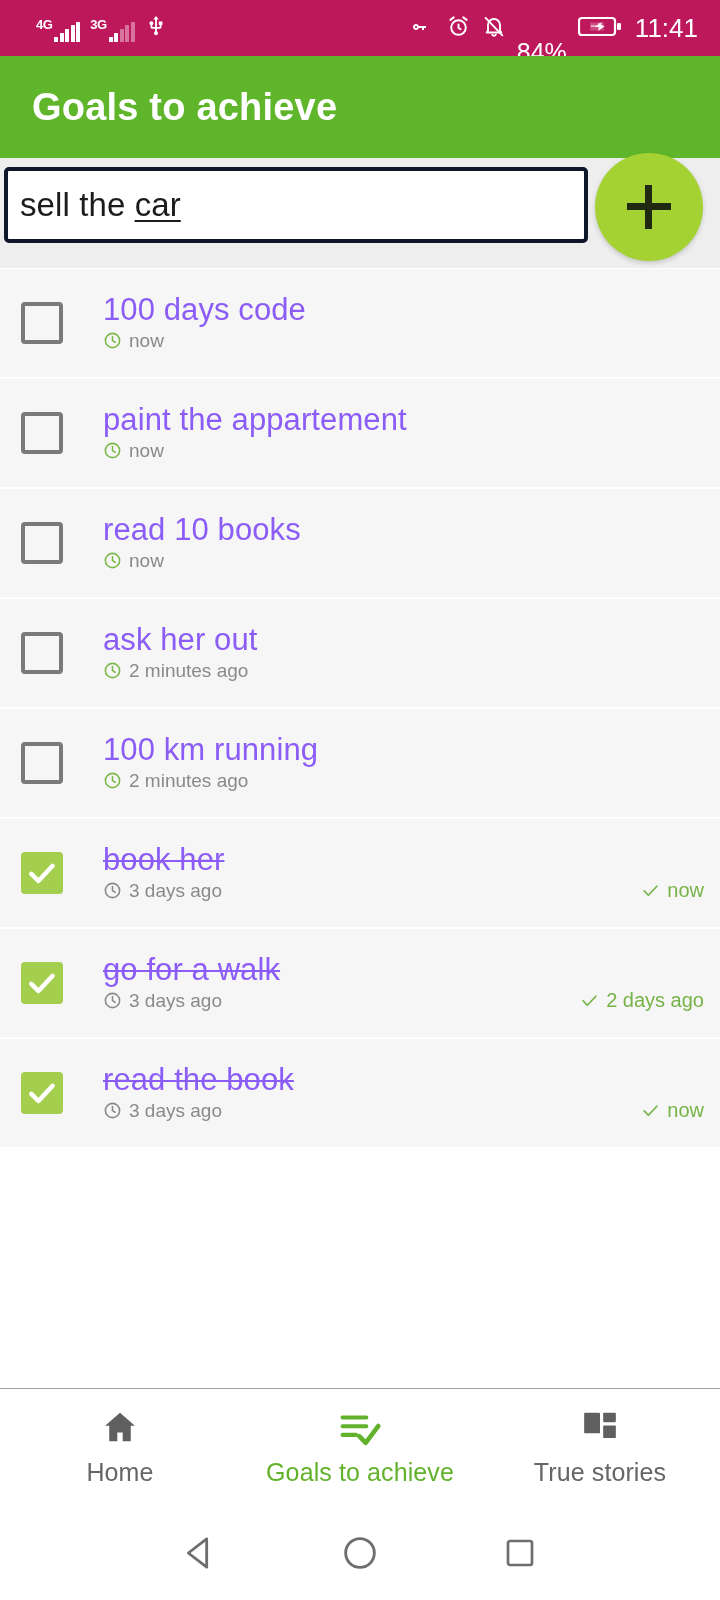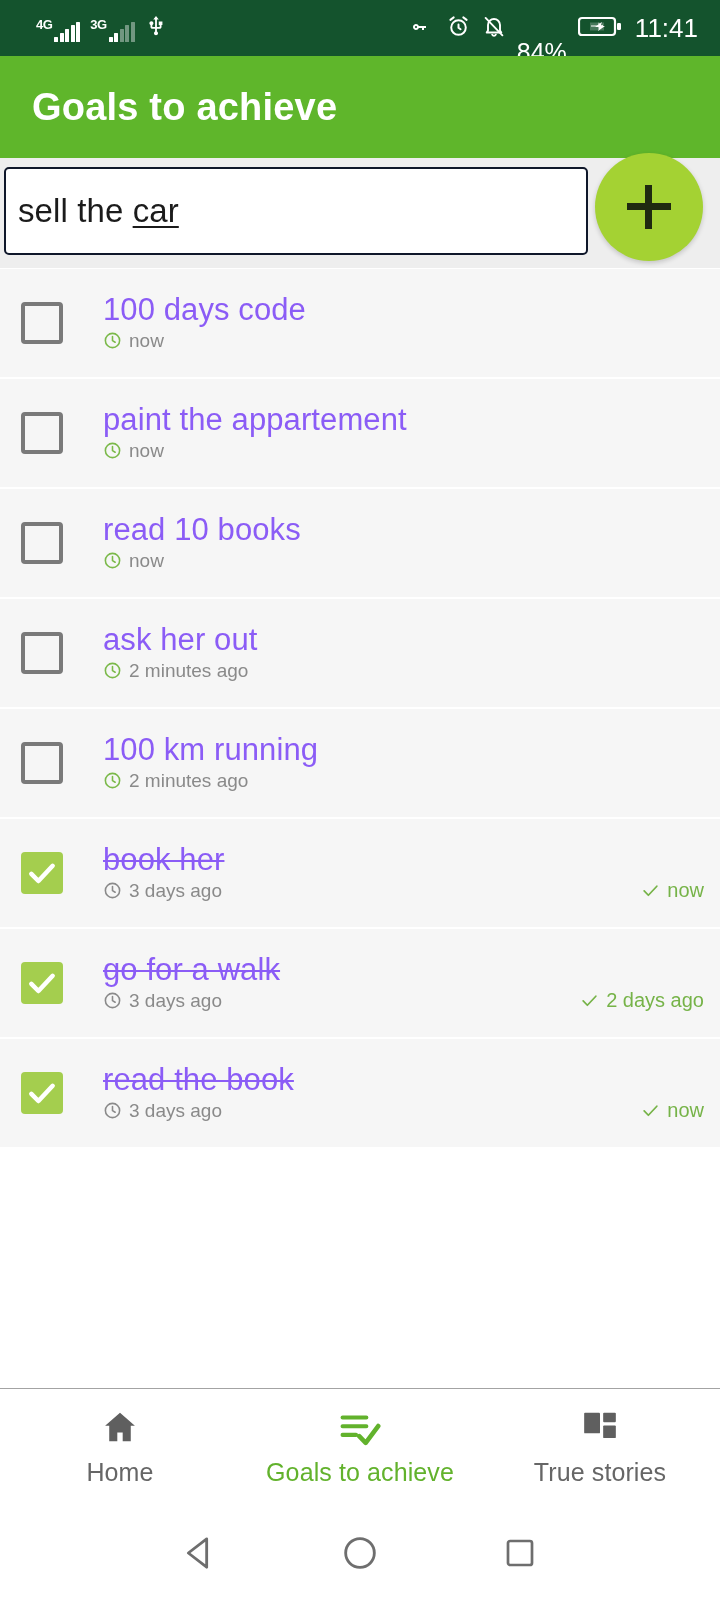--- a/index.html
+++ b/index.html
@@ -12,21 +12,21 @@
   .phone {
     position: relative;
     width: 720px; height: 1600px;
     display: flex; flex-direction: column;
     background: #ffffff;
   }
 
   
   .statusbar {
     height: 56px;
-    background: #14532d;
+    background: #be185d;
     display: flex; align-items: center;
     padding: 0 22px 0 36px;
     color: #ffffff;
     flex: 0 0 auto;
   }
   .sb-left { display: flex; align-items: flex-end; gap: 10px; }
   .sb-right { margin-left: auto; display: flex; align-items: center; gap: 11px; }
   .sb-net { display: flex; align-items: flex-end; gap: 2px; position: relative; }
   .sb-net .gen {
     font-size: 13px; font-weight: bold; line-height: 1;
@@ -61,23 +61,23 @@
   
   .inputzone {
     position: relative;
     background: #EEEEEE;
     height: 110px;
     flex: 0 0 auto;
   }
   .newgoal-field {
     position: absolute;
     left: 4px; top: 9px;
-    width: 584px; height: 88px;
-    background: #ffffff;
-    border: 2px solid #0f172a;
+    width: 584px; height: 76px;
+    background: #ffffff;
+    border: 4px solid #0f172a;
     border-radius: 5px;
     display: flex; align-items: center;
     padding: 0 12px;
   }
   .newgoal-text {
     font-size: 33px;
     color: #1b1b1b;
     letter-spacing: 0.1px;
     white-space: nowrap;
   }

